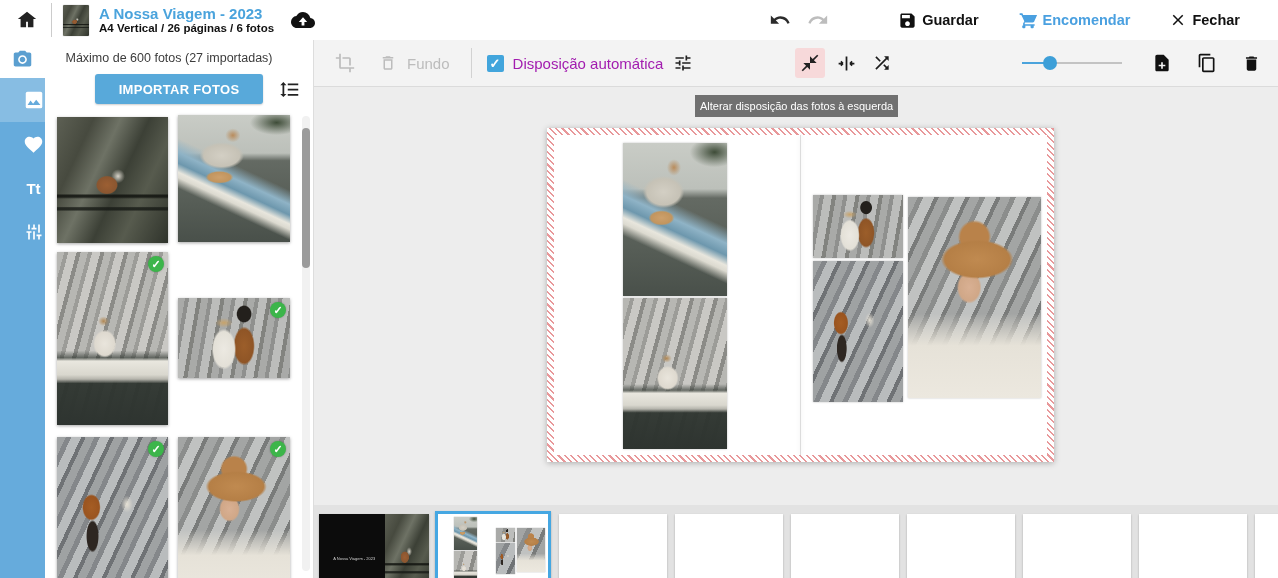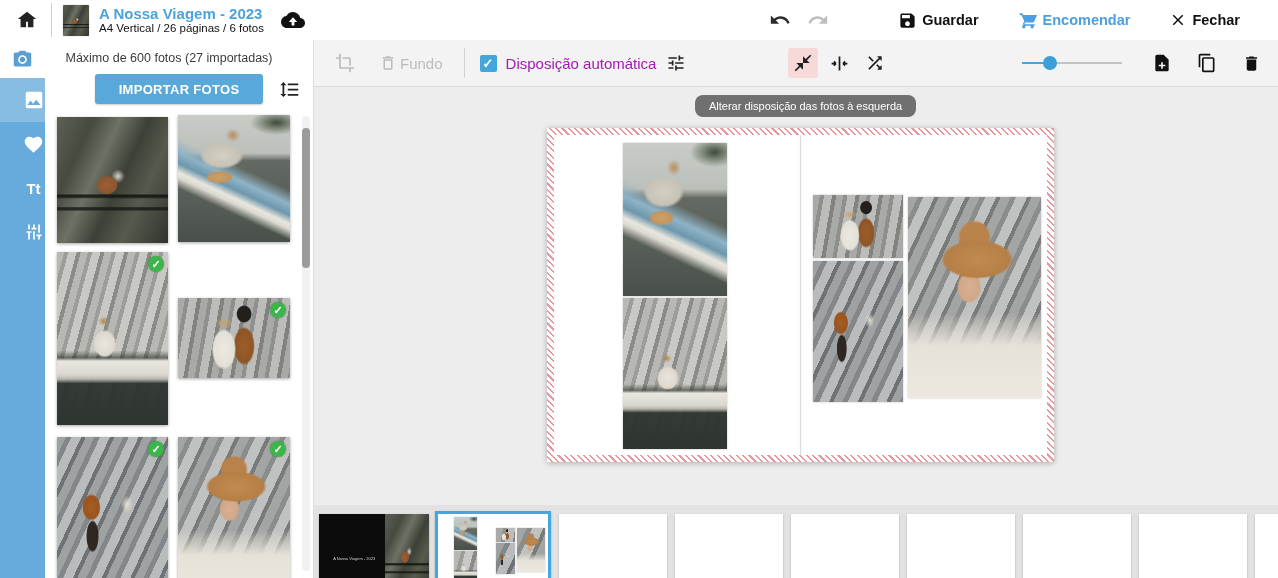--- a/index.html
+++ b/index.html
@@ -8,21 +8,21 @@
   svg{display:block;}
 
   
   .topbar{height:40px;background:#fff;display:flex;align-items:center;position:relative;z-index:5;}
   .tb-left{display:flex;align-items:center;padding-left:12px;}
   .icon-btn{background:none;border:none;padding:4px;cursor:pointer;color:#222;display:flex;align-items:center;}
   .tb-divider{width:1px;height:34px;background:#ccc;margin:0 11px 0 9px;}
   .proj-thumb{width:26px;height:31px;border-radius:1px;box-shadow:0 0 1px rgba(0,0,0,.5);}
   .proj-meta{margin-left:10px;line-height:1.15;}
   .proj-title{color:#4aa3dc;font-size:15px;font-weight:bold;}
-  .proj-sub{color:#111;font-size:11.5px;font-weight:normal;}
+  .proj-sub{color:#111;font-size:11.5px;font-weight:bold;}
   .cloud{margin-left:14px;color:#111;}
   .logo{position:absolute;left:477px;top:3px;font-size:28px;font-weight:bold;color:#55a5da;letter-spacing:.5px;}
   .logo .inf{display:inline-block;font-size:.86em;transform:translateY(-1px);letter-spacing:-1px;}
   .tb-right{position:absolute;right:32px;top:0;height:40px;display:flex;align-items:center;}
   .undo-redo{display:flex;gap:8px;margin-right:32px;}
   .undo{color:#2b2b2b;} .redo{color:#bdbdbd;}
   .tb-btn{display:flex;align-items:center;gap:5px;background:none;border:none;cursor:pointer;
           font-family:inherit;font-size:14.5px;font-weight:bold;color:#111;margin-left:27px;}
   .tb-btn.order{color:#4aa0e0;justify-content:flex-end;}
 
@@ -48,37 +48,37 @@
          box-shadow:0 0 2px rgba(0,0,0,.3);}
   .pscroll{position:absolute;left:257px;top:76px;width:8px;height:455px;background:#f1f1f1;border-radius:4px;}
   .pscroll-thumb{position:absolute;left:0;top:12px;width:8px;height:140px;background:#9b9b9b;border-radius:4px;cursor:grab;}
 
   
   .canvas{position:absolute;left:314px;top:40px;width:964px;height:538px;background:#ededed;}
   .ctoolbar{height:47px;background:#f3f3f3;border-bottom:1px solid #dbdbdb;display:flex;align-items:center;
             box-sizing:border-box;}
   .t-icon{background:none;border:none;padding:4px;display:flex;align-items:center;cursor:pointer;}
   .disabled-ico{color:#bcbcbc;}
-  .fundo{display:flex;align-items:center;gap:3px;margin-left:16px;color:#bcbcbc;font-size:15px;}
+  .fundo{display:flex;align-items:center;gap:10px;margin-left:16px;color:#bcbcbc;font-size:15px;}
   .vdiv{width:1px;height:30px;background:#d2d2d2;margin:0 15px 0 17px;}
   .cbx{width:17px;height:17px;background:#42a5dc;border-radius:2px;color:#fff;font-size:13px;line-height:17px;
        text-align:center;font-weight:bold;cursor:pointer;}
   .auto-label{margin-left:9px;font-size:15px;color:#a21caf;}
   .tune{margin-left:10px;color:#222;}
   .layout-group{display:flex;align-items:center;margin-left:102px;gap:7px;}
   .pinkbtn{background:#f7d9da;border-radius:3px;padding:5px;border:none;display:flex;cursor:pointer;color:#222;}
   .right-tools{margin-left:auto;display:flex;align-items:center;margin-right:13px;}
   .slider{position:relative;width:100px;height:14px;margin-right:26px;cursor:pointer;}
   .slider .track{position:absolute;top:6px;left:0;width:100%;height:2px;background:#c3c3c3;}
   .slider .fill{position:absolute;top:6px;left:0;width:28px;height:2px;background:#4aa3dc;}
   .slider .thumb{position:absolute;top:0;left:21px;width:14px;height:14px;border-radius:50%;background:#3d9fd8;}
   .right-tools .t-icon{margin-left:17px;color:#111;}
 
   .tooltip{position:absolute;left:381px;top:55px;background:rgba(106,106,106,.96);color:#fff;font-size:11px;
-           padding:5px 14px;border-radius:8px;white-space:nowrap;z-index:6;}
+           padding:5px 5px;border-radius:0;white-space:nowrap;z-index:6;}
 
   
   .spread{position:absolute;left:233px;top:88px;width:493px;height:320px;padding:7px;
           background:repeating-linear-gradient(45deg,#fff 0 3px,#e8989a 3px 4.5px);
           box-shadow:0 1px 6px rgba(0,0,0,.28);}
   .spread-inner{position:relative;width:493px;height:320px;background:#fff;}
   .gutter{position:absolute;left:246px;top:0;width:1px;height:100%;background:#dcdcdc;
           box-shadow:0 0 4px rgba(0,0,0,.12);}
   .sphoto{position:absolute;box-shadow:0 0 2px rgba(0,0,0,.25);cursor:pointer;}
 

